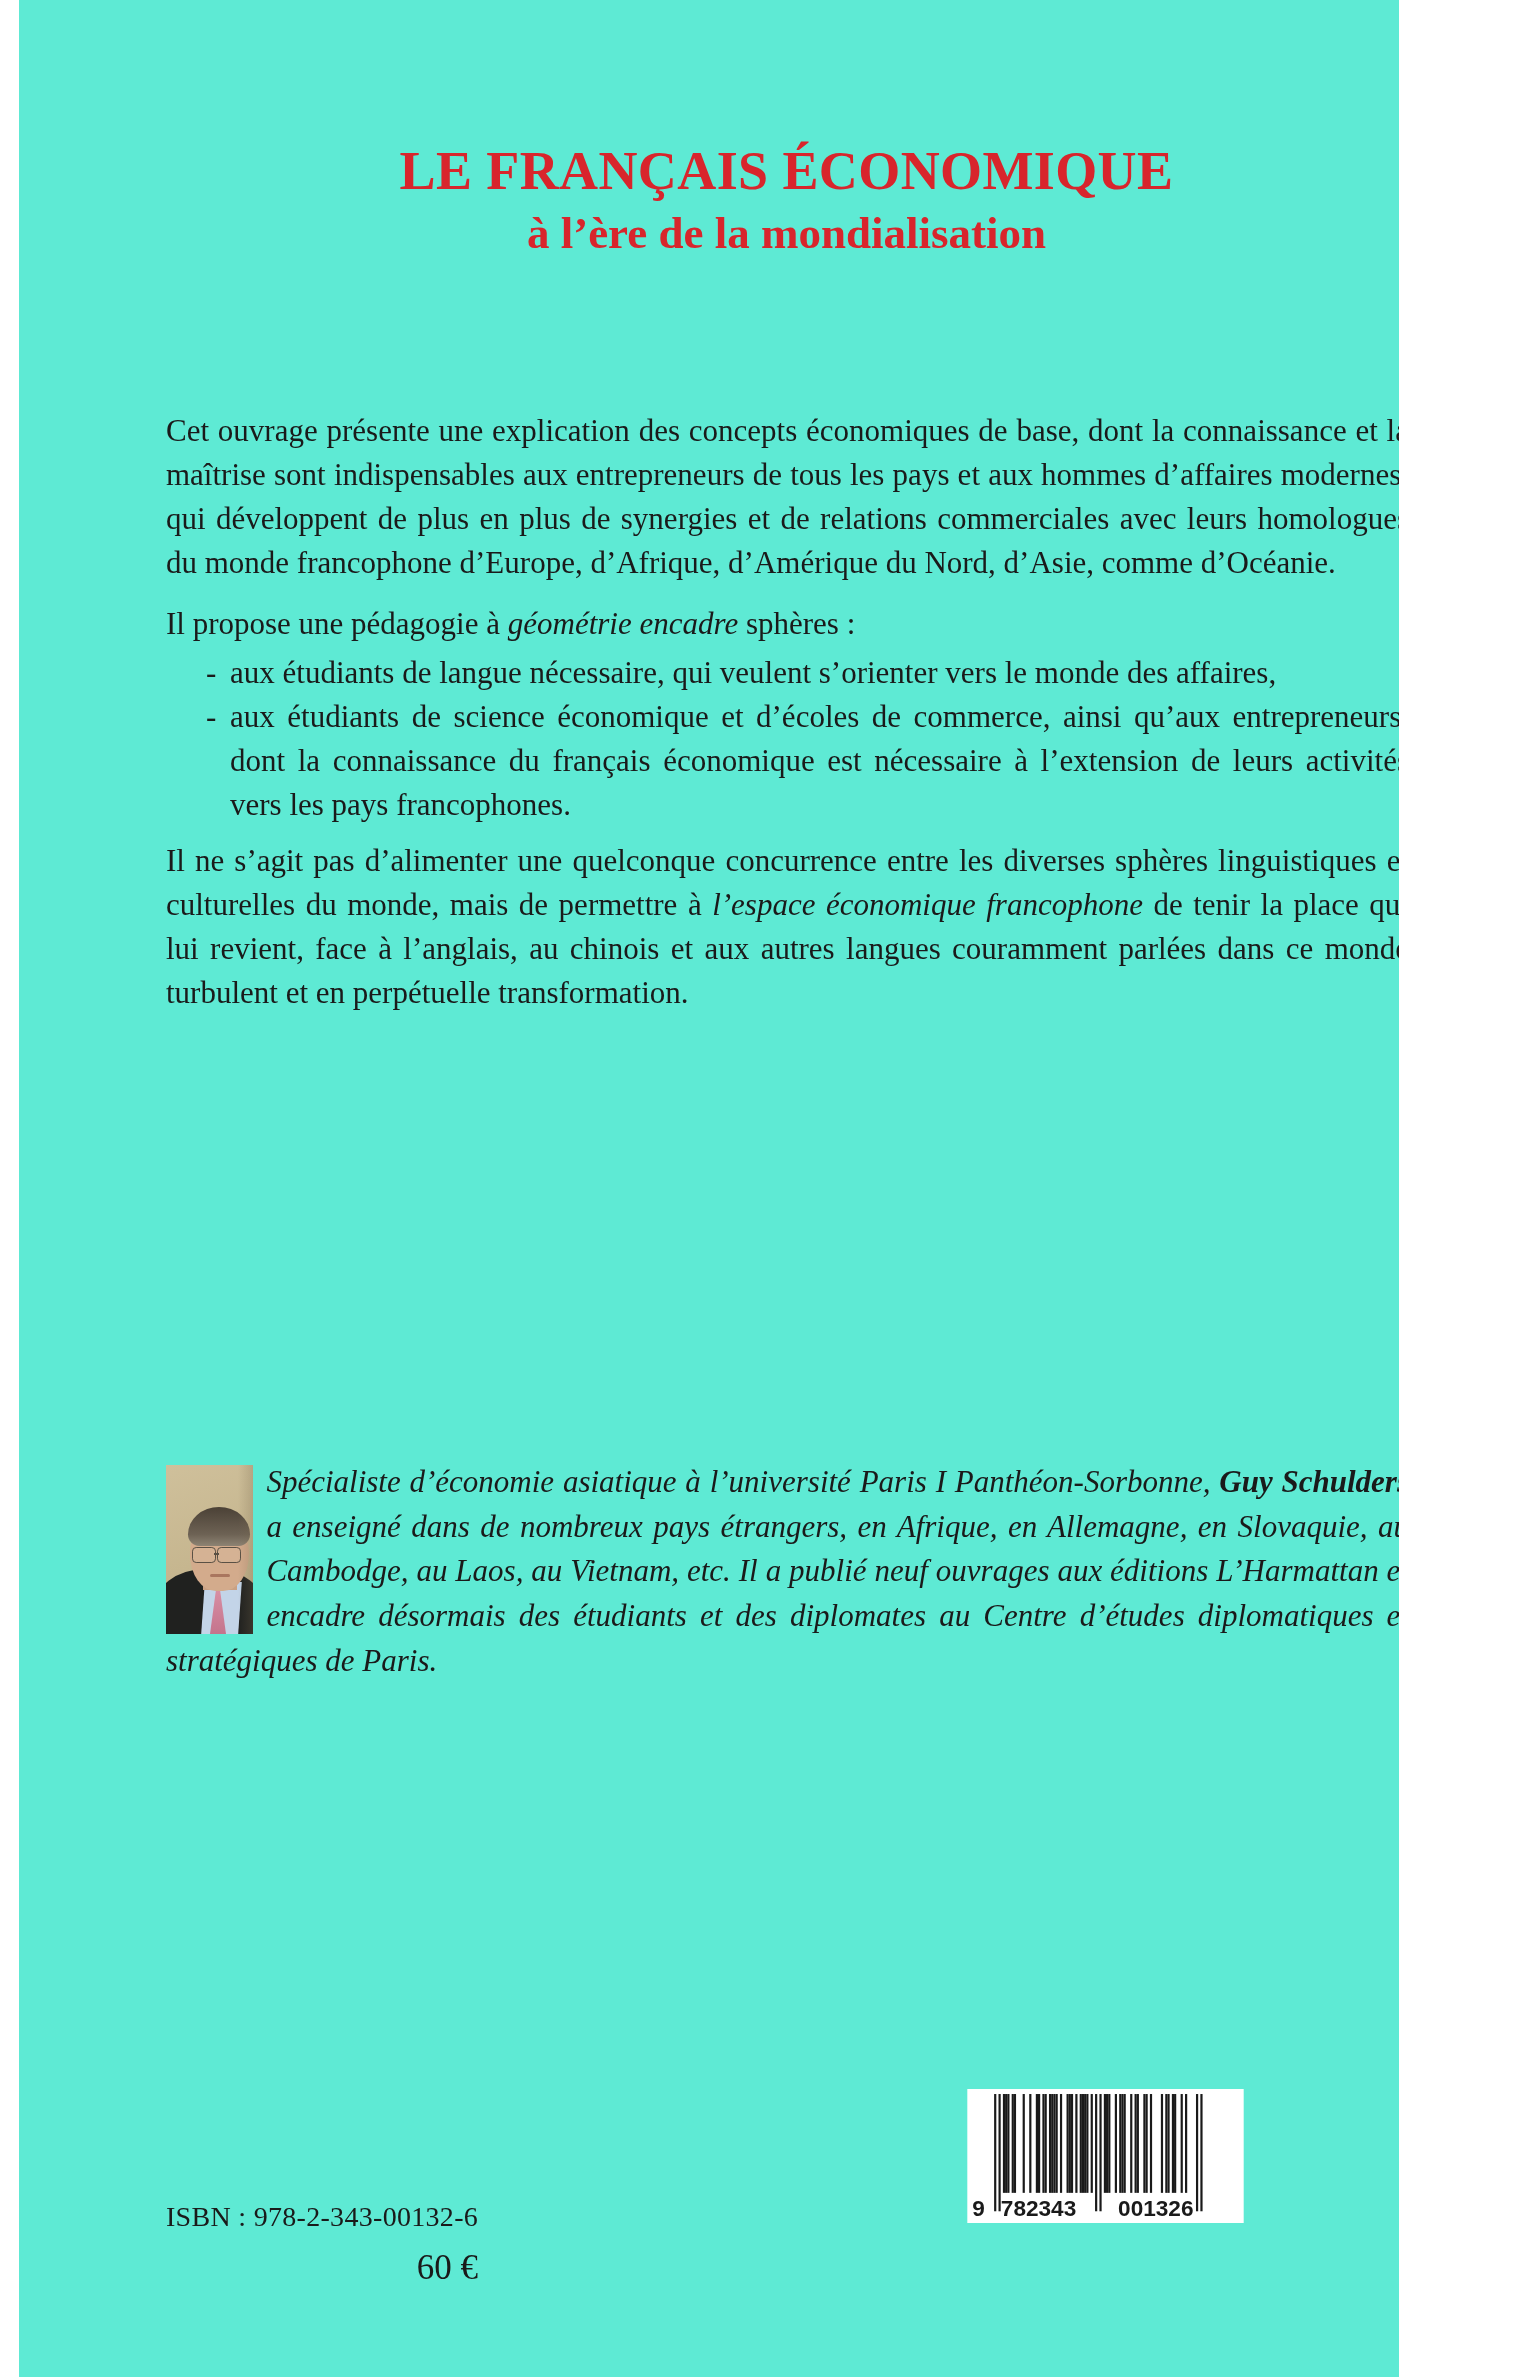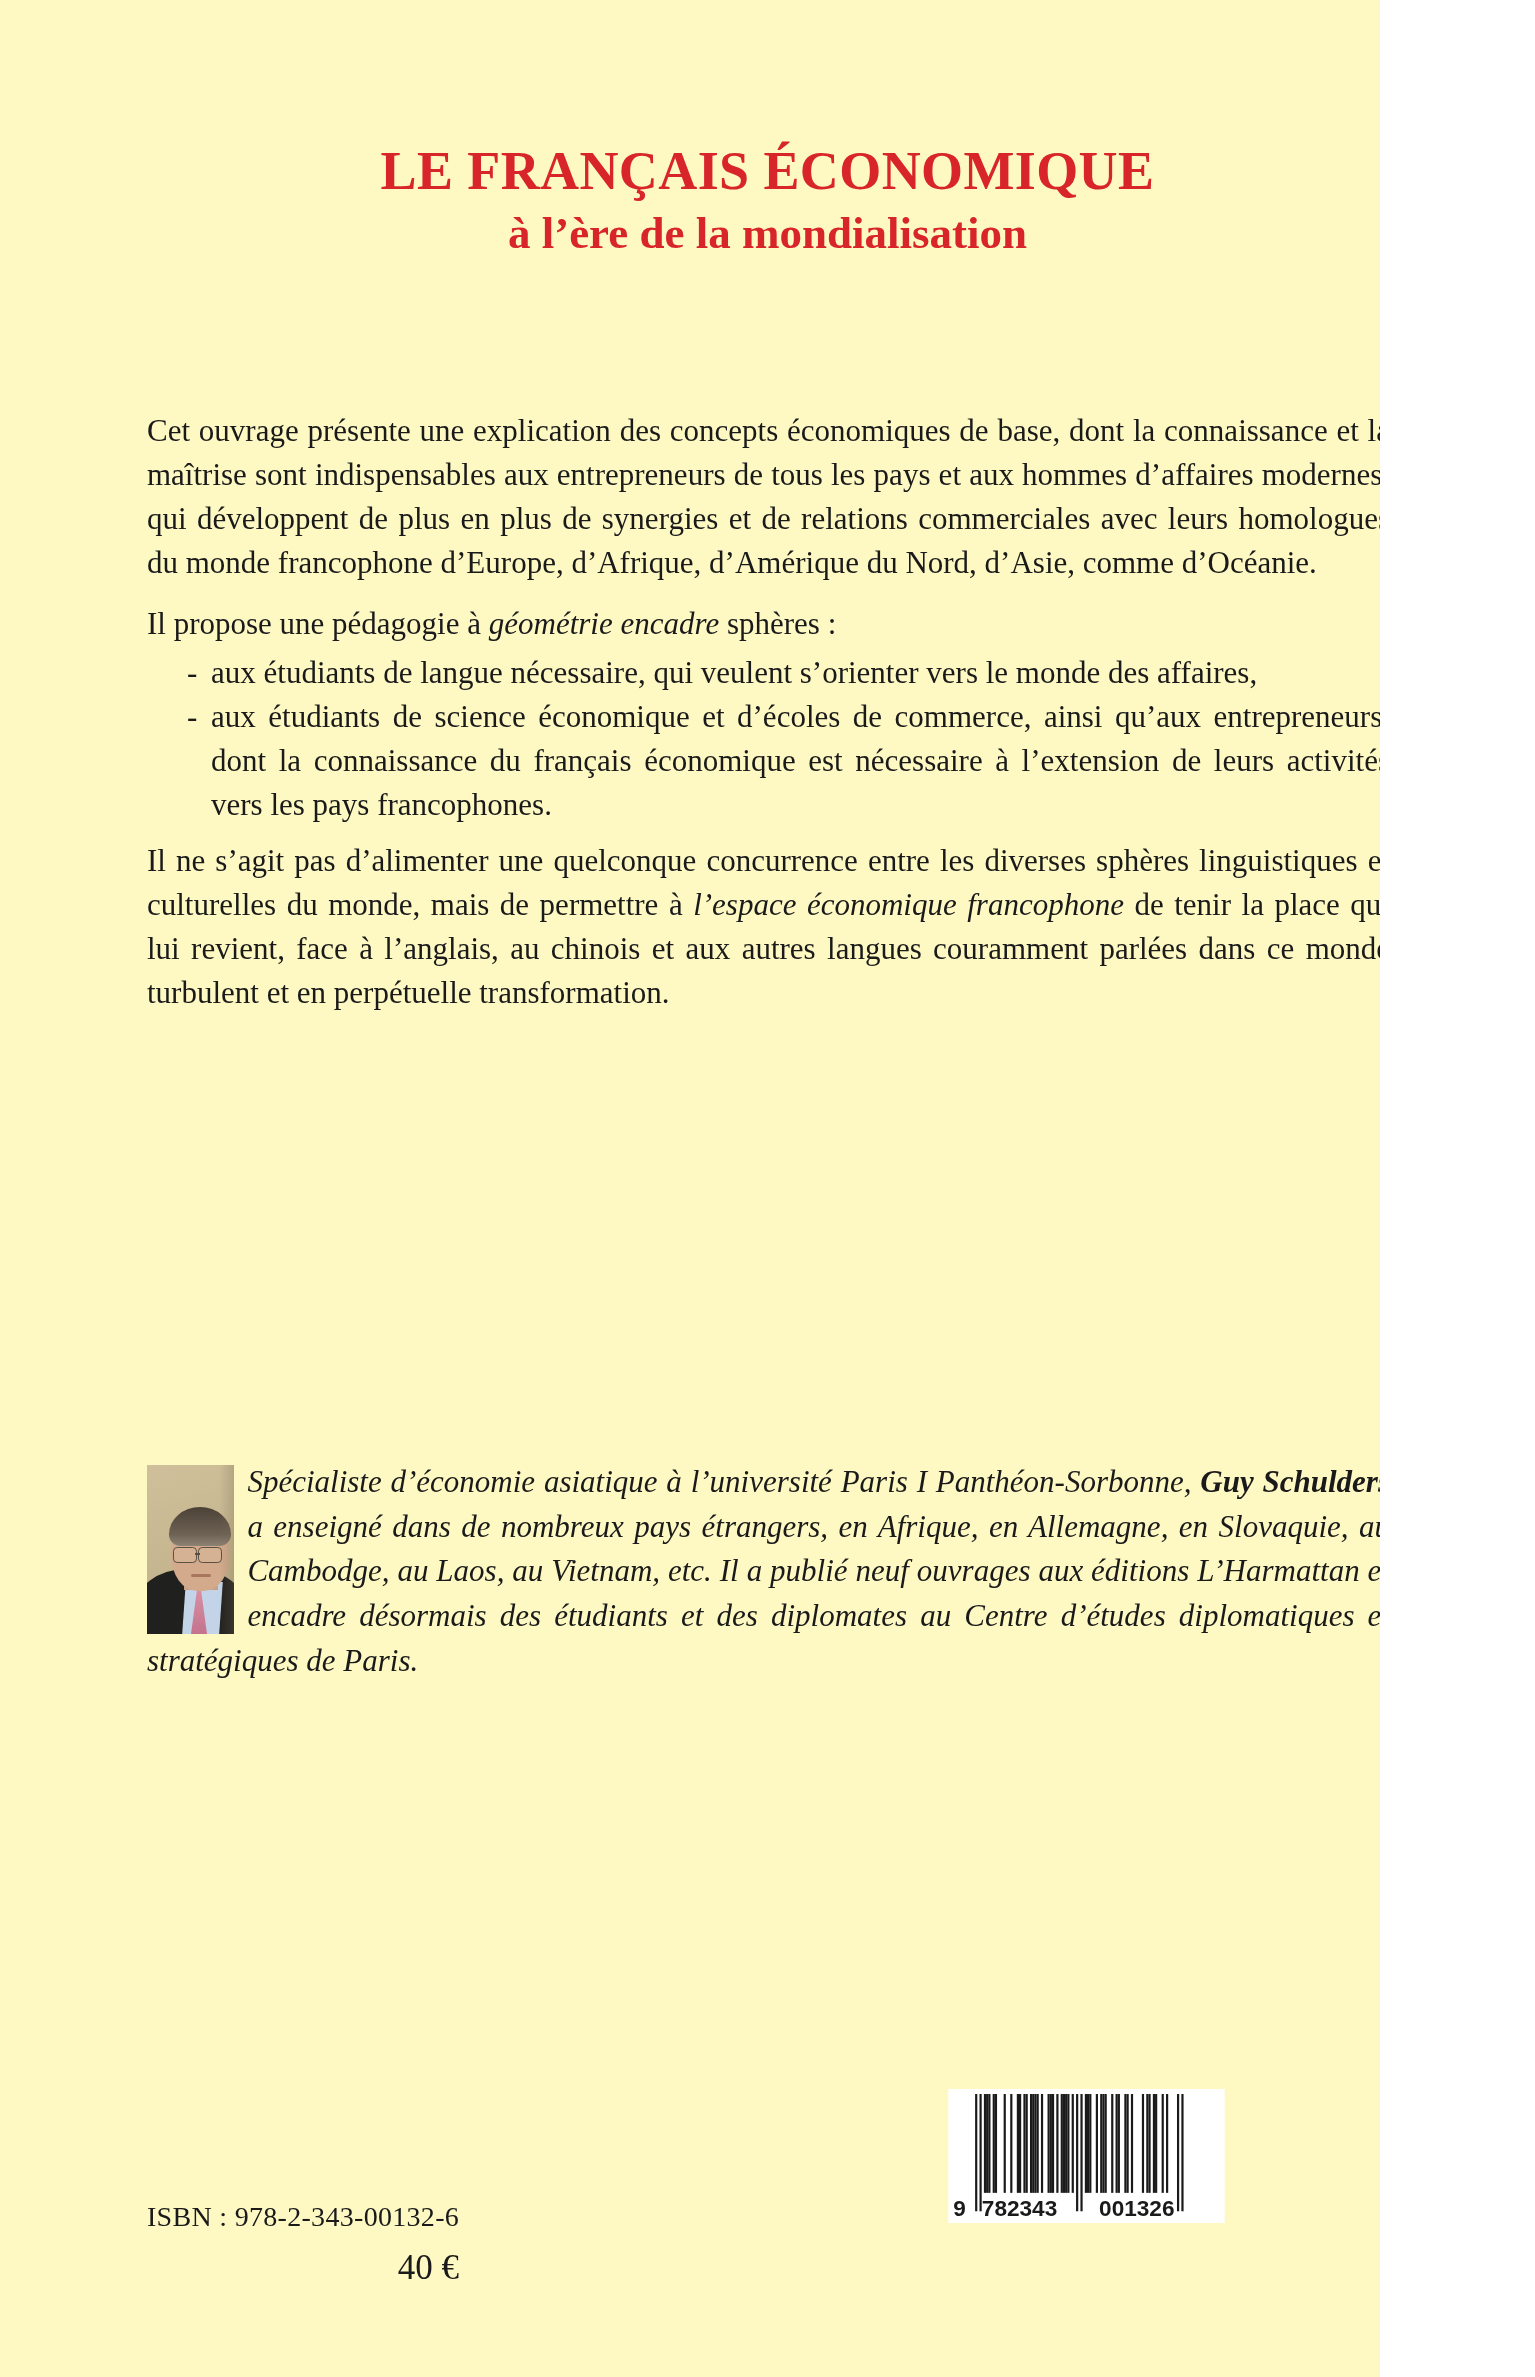--- a/index.html
+++ b/index.html
@@ -6,25 +6,26 @@
   html, body {
     margin: 0;
     padding: 0;
     background: #ffffff;
   }
 
   .page {
     position: relative;
     width: 1380px;
     height: 2377px;
-    background: #fef9c3;
+    background: #5eead4;
     overflow: hidden;
     font-family: "Liberation Serif", "DejaVu Serif", serif;
     color: #1a1a1a;
     box-sizing: border-box;
+    margin-left: 19px;
   }
 
   
   .title-block {
     position: absolute;
     left: 134px;
     top: 143px;
     width: 1267px;
     text-align: center;
   }
@@ -285,21 +286,21 @@
       <div class="ph-shadow"></div>
     </div>
 
     <p class="bio-text"><span>Spécialiste d’économie asiatique à l’université Paris I Panthéon-Sorbonne, </span><b>Guy Schulders</b><span> a enseigné dans de nombreux pays étrangers, en Afrique, en Allemagne, en Slovaquie, au Cambodge, au Laos, au Vietnam, etc. Il a publié neuf ouvrages aux éditions L’Harmattan et encadre désormais des étudiants et des diplomates au Centre d’études diplomatiques et stratégiques de Paris.</span></p>
   </div>
 
   <div class="footer">
 
     <div class="isbn-block">
       <p class="isbn-line">ISBN : 978-2-343-00132-6</p>
-      <p class="price-line">40 €</p>
+      <p class="price-line">60 €</p>
     </div>
 
     <div class="barcode-wrap">
       <svg class="barcode-svg" viewBox="0 0 330 160">
         <rect x="0" y="0" width="330" height="160" fill="#ffffff"></rect>
         <g fill="#1a1a1a" id="bars">
             <rect x="32.00" y="6" width="2.62" height="140"></rect>
             <rect x="37.24" y="6" width="2.62" height="140"></rect>
             <rect x="42.48" y="6" width="2.62" height="118"></rect>
             <rect x="45.10" y="6" width="2.62" height="118"></rect>

